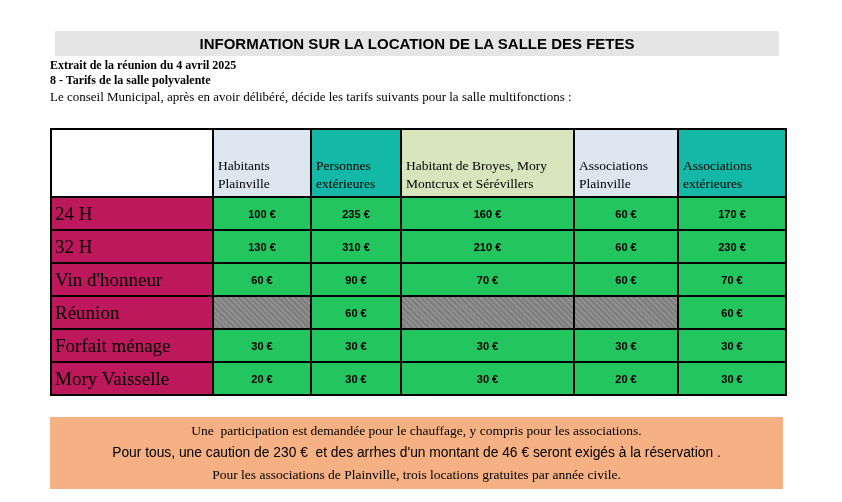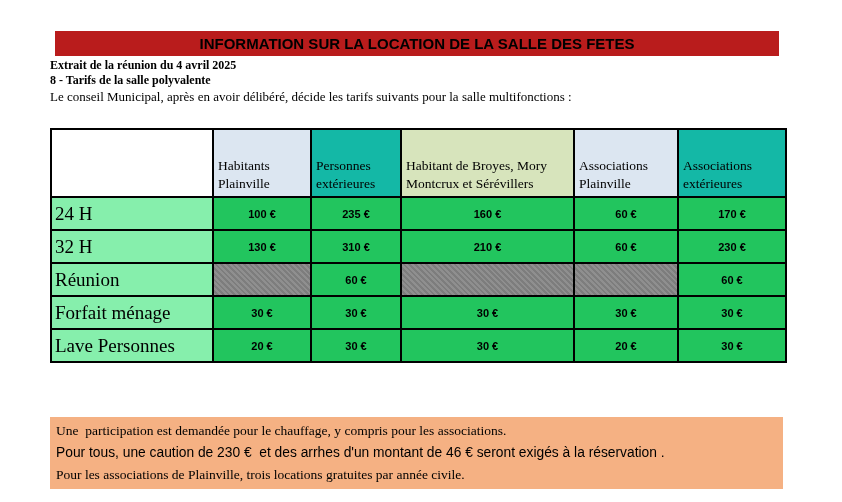--- a/index.html
+++ b/index.html
@@ -1,21 +1,21 @@
 <!DOCTYPE html>
 <html><head>
 <meta charset="utf-8">
 <style>
   * { margin: 0; padding: 0; box-sizing: border-box; }
   html, body { width: 842px; height: 502px; background: #ffffff; overflow: hidden; }
   body { font-family: "Liberation Serif", serif; color: #000; position: relative; }
 
   .title-bar {
     position: absolute; left: 55px; top: 31px; width: 724px; height: 25px;
-    background: #b91c1c; display: flex; align-items: center; justify-content: center;
+    background: #e5e5e5; display: flex; align-items: center; justify-content: center;
   }
   .title-bar span {
     font-family: "Liberation Sans", sans-serif; font-weight: bold; font-size: 15px;
   }
 
   .meta-extract {
     position: absolute; left: 50px; top: 58px;
     font-weight: bold; font-size: 12px; 
   }
   .meta-section {
@@ -39,34 +39,34 @@
     font-family: "Liberation Serif", serif; font-weight: normal;
     font-size: 13.5px; line-height: 1.35; padding: 2px 2px 3px 4px;
   }
   .bg-blue  { background: #dce6f1; }
   .bg-pink  { background: #14b8a6; }
   .bg-green { background: #d7e4bc; }
   .bg-white { background: #ffffff; }
 
   td.rowlabel {
     font-size: 19px; padding-left: 3px; height: 33px;
-    vertical-align: middle; background: #86efac;
+    vertical-align: middle; background: #be185d;
   }
   td.val {
     font-family: "Liberation Sans", sans-serif; font-weight: bold;
     font-size: 11px; text-align: center; vertical-align: middle;
     height: 33px; background: #22c55e;
   }
   td.val.hatched {
     background: repeating-linear-gradient(45deg, #8f8f8f 0px, #8f8f8f 2px, #7d7d7d 2px, #7d7d7d 4px);
   }
 
   .notes-box {
     position: absolute; left: 50px; top: 417px; width: 733px; height: 72px;
-    background: #f5b183; padding: 3px 6px 0 6px;
+    background: #f5b183; padding: 3px 6px 0 6px; text-align: center;
   }
   .note-line { font-size: 13.5px; line-height: 22px; white-space: pre; }
   .note-serif { font-family: "Liberation Serif", serif; }
   .note-sans  { font-family: "Liberation Sans", sans-serif; font-size: 13.8px; }
 </style>
 </head>
 <body>
 
 <div class="title-bar">
   <span>INFORMATION SUR LA LOCATION DE LA SALLE DES FETES</span>
@@ -104,37 +104,45 @@
   </tr>
   <tr>
     <td class="rowlabel">32 H</td>
     <td class="val">130 €</td>
     <td class="val">310 €</td>
     <td class="val">210 €</td>
     <td class="val">60 €</td>
     <td class="val">230 €</td>
   </tr>
   <tr>
+    <td class="rowlabel">Vin d'honneur</td>
+    <td class="val">60 €</td>
+    <td class="val">90 €</td>
+    <td class="val">70 €</td>
+    <td class="val">60 €</td>
+    <td class="val">70 €</td>
+  </tr>
+  <tr>
     <td class="rowlabel">Réunion</td>
     <td class="val hatched"></td>
     <td class="val">60 €</td>
     <td class="val hatched"></td>
     <td class="val hatched"></td>
     <td class="val">60 €</td>
   </tr>
   <tr>
     <td class="rowlabel">Forfait ménage</td>
     <td class="val">30 €</td>
     <td class="val">30 €</td>
     <td class="val">30 €</td>
     <td class="val">30 €</td>
     <td class="val">30 €</td>
   </tr>
   <tr>
-    <td class="rowlabel">Lave Personnes</td>
+    <td class="rowlabel">Mory Vaisselle</td>
     <td class="val">20 €</td>
     <td class="val">30 €</td>
     <td class="val">30 €</td>
     <td class="val">20 €</td>
     <td class="val">30 €</td>
   </tr>
 </tbody>
   </table>
 
 <div class="notes-box">

